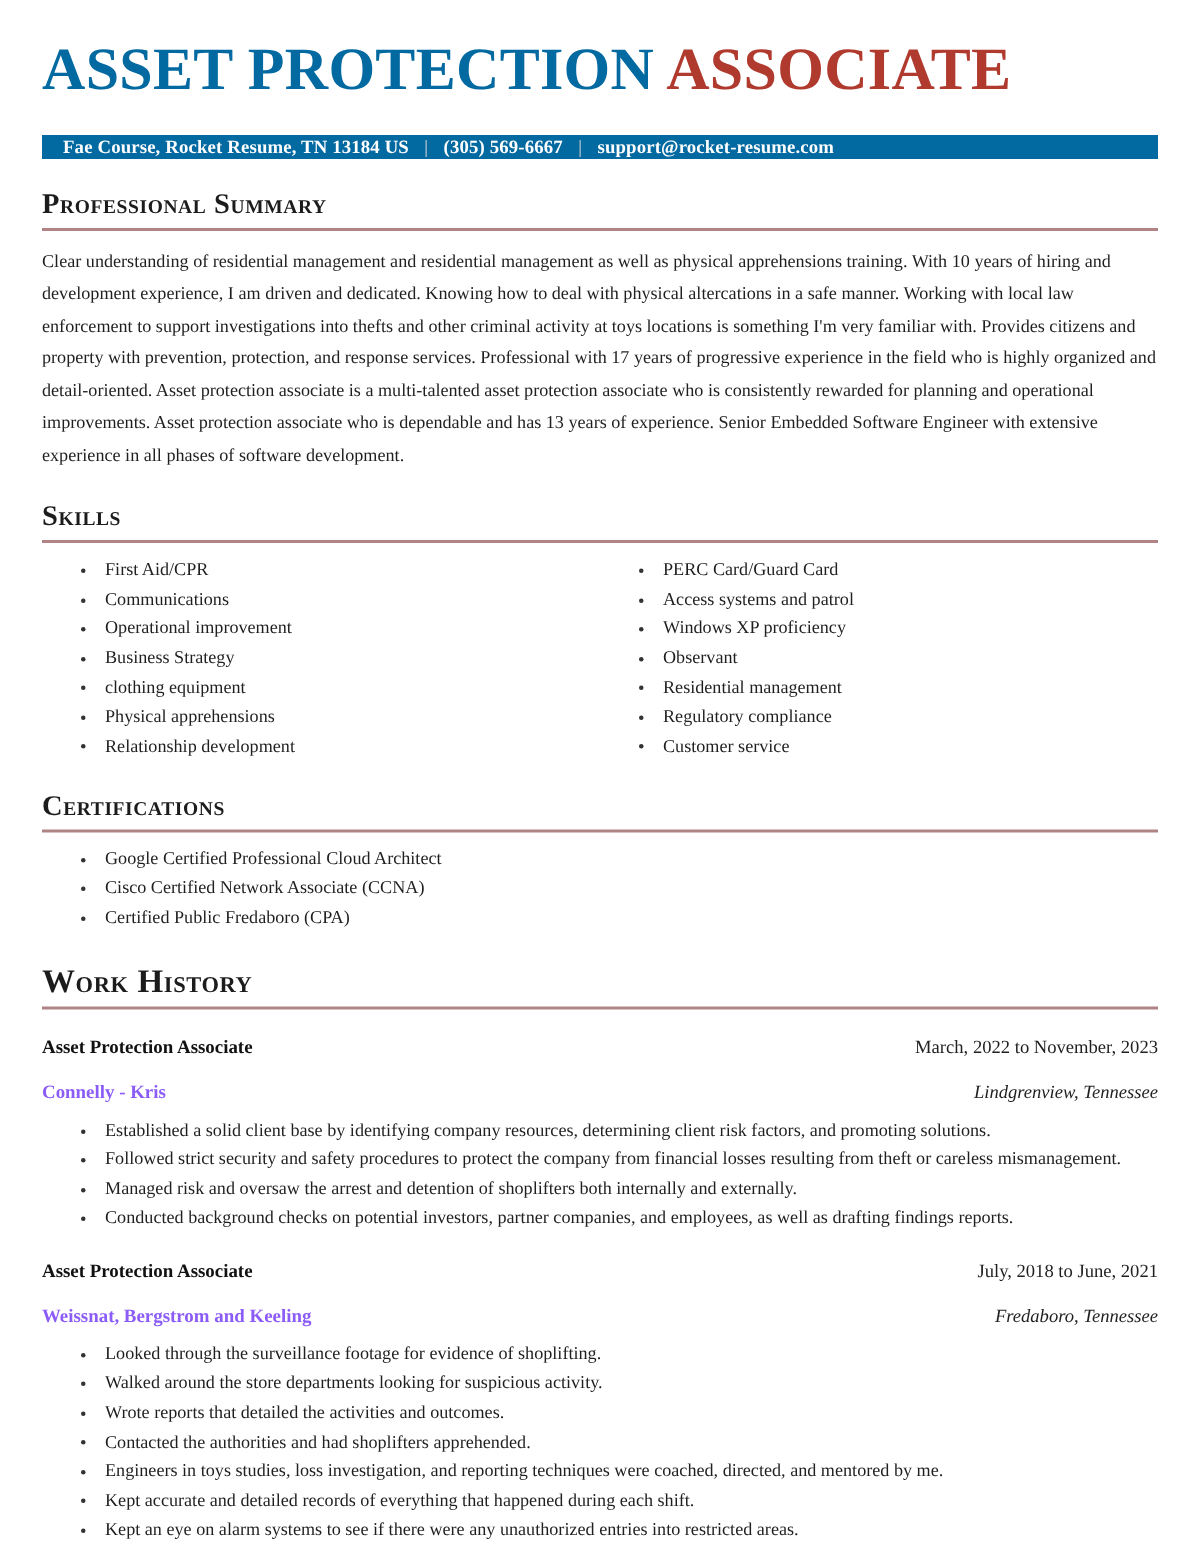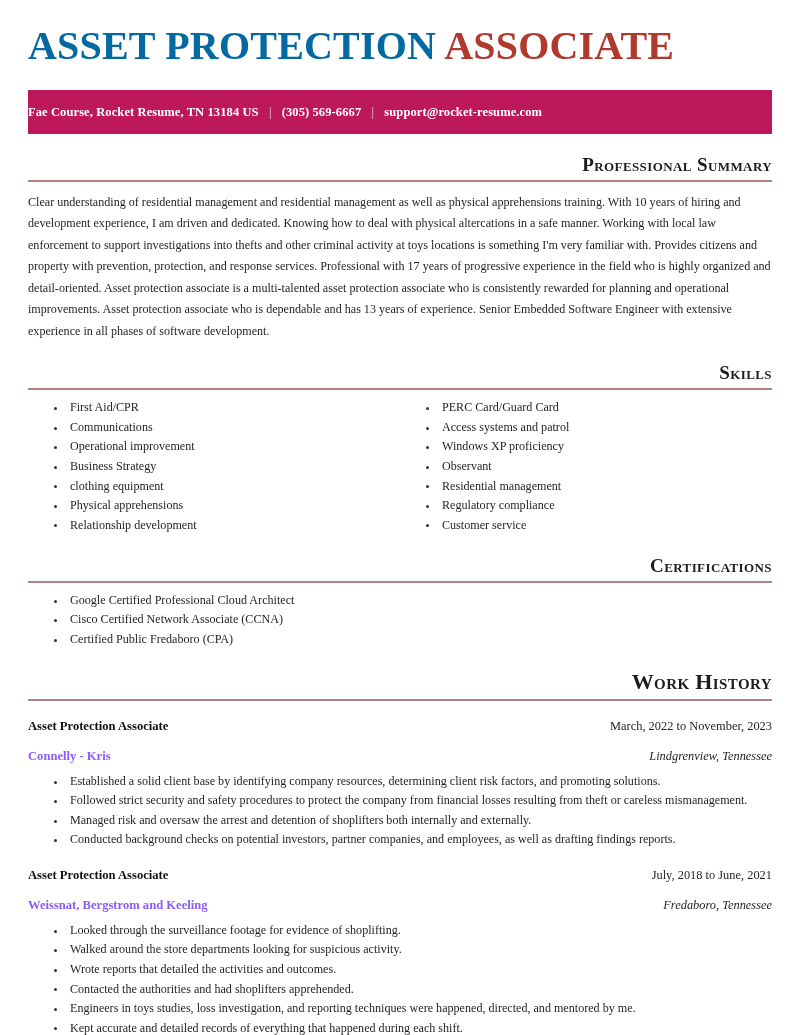--- a/index.html
+++ b/index.html
@@ -30,27 +30,27 @@
     letter-spacing: 0.2px;
     line-height: 1;
     padding-top: 26px;
     padding-bottom: 0;
     white-space: nowrap;
   }
   .name-first { color: #0369a1; }
   .name-last  { color: #B03A2E; }
 
   .contact-bar {
-    background: #be185d;
+    background: #0369a1;
     color: #ffffff;
     margin-top: 24px;
-    height: 44px;
+    height: 16px;
     display: flex;
     align-items: center;
-    padding-left: 0;
+    padding-left: 14px;
     box-sizing: border-box;
   }
   .contact-text {
     font-size: 12.5px;
     font-weight: bold;
     letter-spacing: 0.1px;
     white-space: nowrap;
   }
   .contact-sep {
     display: inline-block;
@@ -62,21 +62,20 @@
   
   .section { margin-top: 20px; }
   .section-heading {
     font-size: 19px;
     font-weight: bold;
     font-variant: small-caps;
     letter-spacing: 0.4px;
     color: #1c1c1c;
     line-height: 1.15;
     margin: 0;
-    text-align: right;
   }
   .section-heading.large { font-size: 22px; }
   .section-rule {
     border: none;
     border-top: 2px solid #B08385;
     margin: 4px 0 0 0;
     height: 0;
   }
 
   
@@ -246,20 +245,20 @@
       </div>
       <div class="job-row">
         <span class="job-company">Weissnat, Bergstrom and Keeling</span>
         <span class="job-location">Fredaboro, Tennessee</span>
       </div>
       <ul class="bullets">
         <li>Looked through the surveillance footage for evidence of shoplifting.</li>
         <li>Walked around the store departments looking for suspicious activity.</li>
         <li>Wrote reports that detailed the activities and outcomes.</li>
         <li>Contacted the authorities and had shoplifters apprehended.</li>
-        <li>Engineers in toys studies, loss investigation, and reporting techniques were happened, directed, and mentored by me.</li>
+        <li>Engineers in toys studies, loss investigation, and reporting techniques were coached, directed, and mentored by me.</li>
         <li>Kept accurate and detailed records of everything that happened during each shift.</li>
         <li>Kept an eye on alarm systems to see if there were any unauthorized entries into restricted areas.</li>
       </ul>
     </div>
 
   </div>
 </div>
 
 </body></html>

